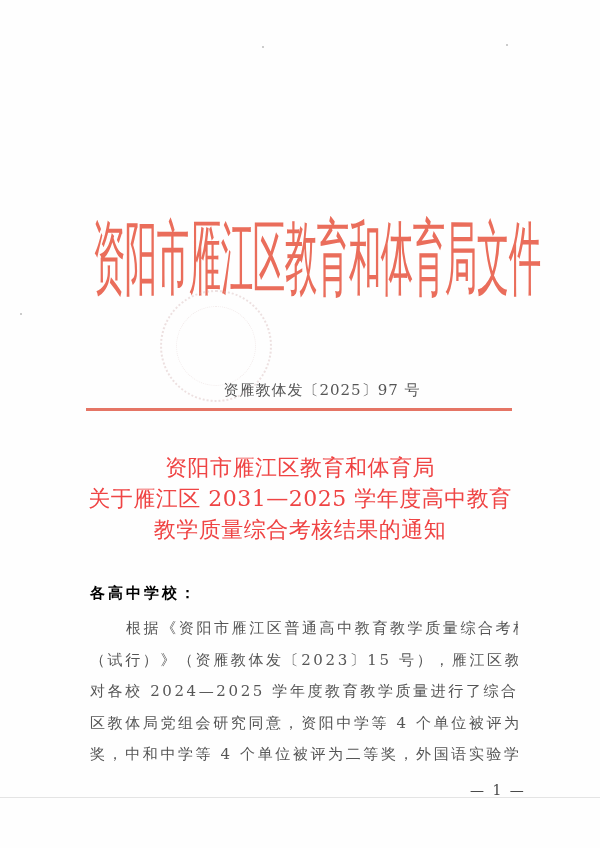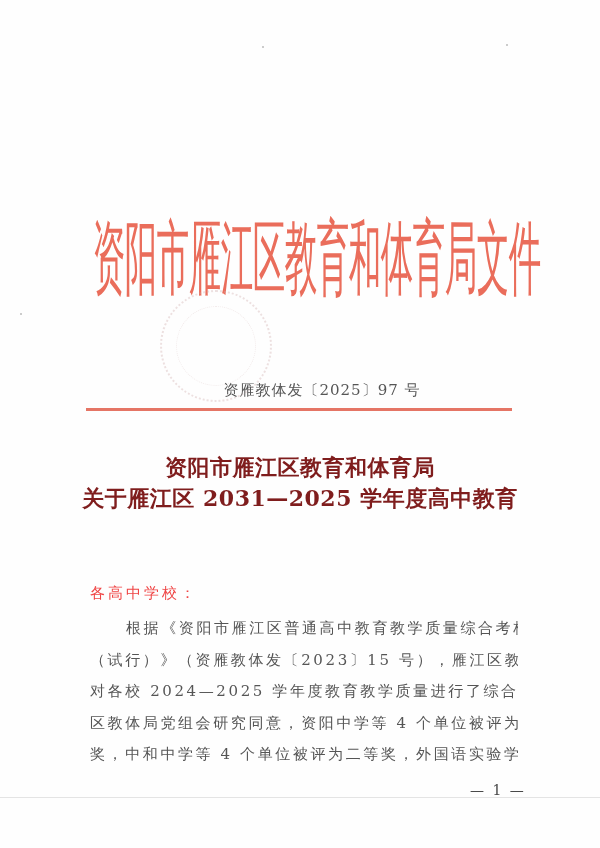--- a/index.html
+++ b/index.html
@@ -88,33 +88,34 @@
     .headline {
       position: absolute;
       left: 0;
       top: 452px;
       width: 600px;
       text-align: center;
     }
     .headline-line {
       display: block;
       font-size: 22px;
-      font-weight: bold;
+      font-weight: normal;
       line-height: 31px;
-      color: #7f1d1d;
+      color: #ef4444;
       letter-spacing: 0.5px;
     }
     
     .addressee {
       position: absolute;
       left: 90px;
       top: 584px;
       font-size: 15px;
-      color: #ef4444;
+      color: #000000;
       letter-spacing: 3px;
+      font-weight: bold;
     }
     .body-para {
       position: absolute;
       left: 90px;
       top: 613px;
       width: 428px;
       font-size: 15px;
       line-height: 31.5px;
       color: #555555;
       letter-spacing: 2.6px;
@@ -177,20 +178,21 @@
     <div class="stamp-inner"></div>
   </div>
 
   <div class="doc-number">资雁教体发〔2025〕97 号</div>
 
   <div class="red-rule"></div>
 
   <div class="headline">
     <span class="headline-line">资阳市雁江区教育和体育局</span>
     <span class="headline-line">关于雁江区 2031—2025 学年度高中教育</span>
+    <span class="headline-line">教学质量综合考核结果的通知</span>
   </div>
 
   <div class="addressee">各高中学校：</div>
 
   <div class="body-para">
     <span class="body-line indent">根据《资阳市雁江区普通高中教育教学质量综合考核办法</span>
     <span class="body-line">（试行）》（资雁教体发〔2023〕15 号），雁江区教育和体育局</span>
     <span class="body-line">对各校 2024—2025 学年度教育教学质量进行了综合评估，经</span>
     <span class="body-line">区教体局党组会研究同意，资阳中学等 4 个单位被评为一等</span>
     <span class="body-line">奖，中和中学等 4 个单位被评为二等奖，外国语实验学校等 2</span>

